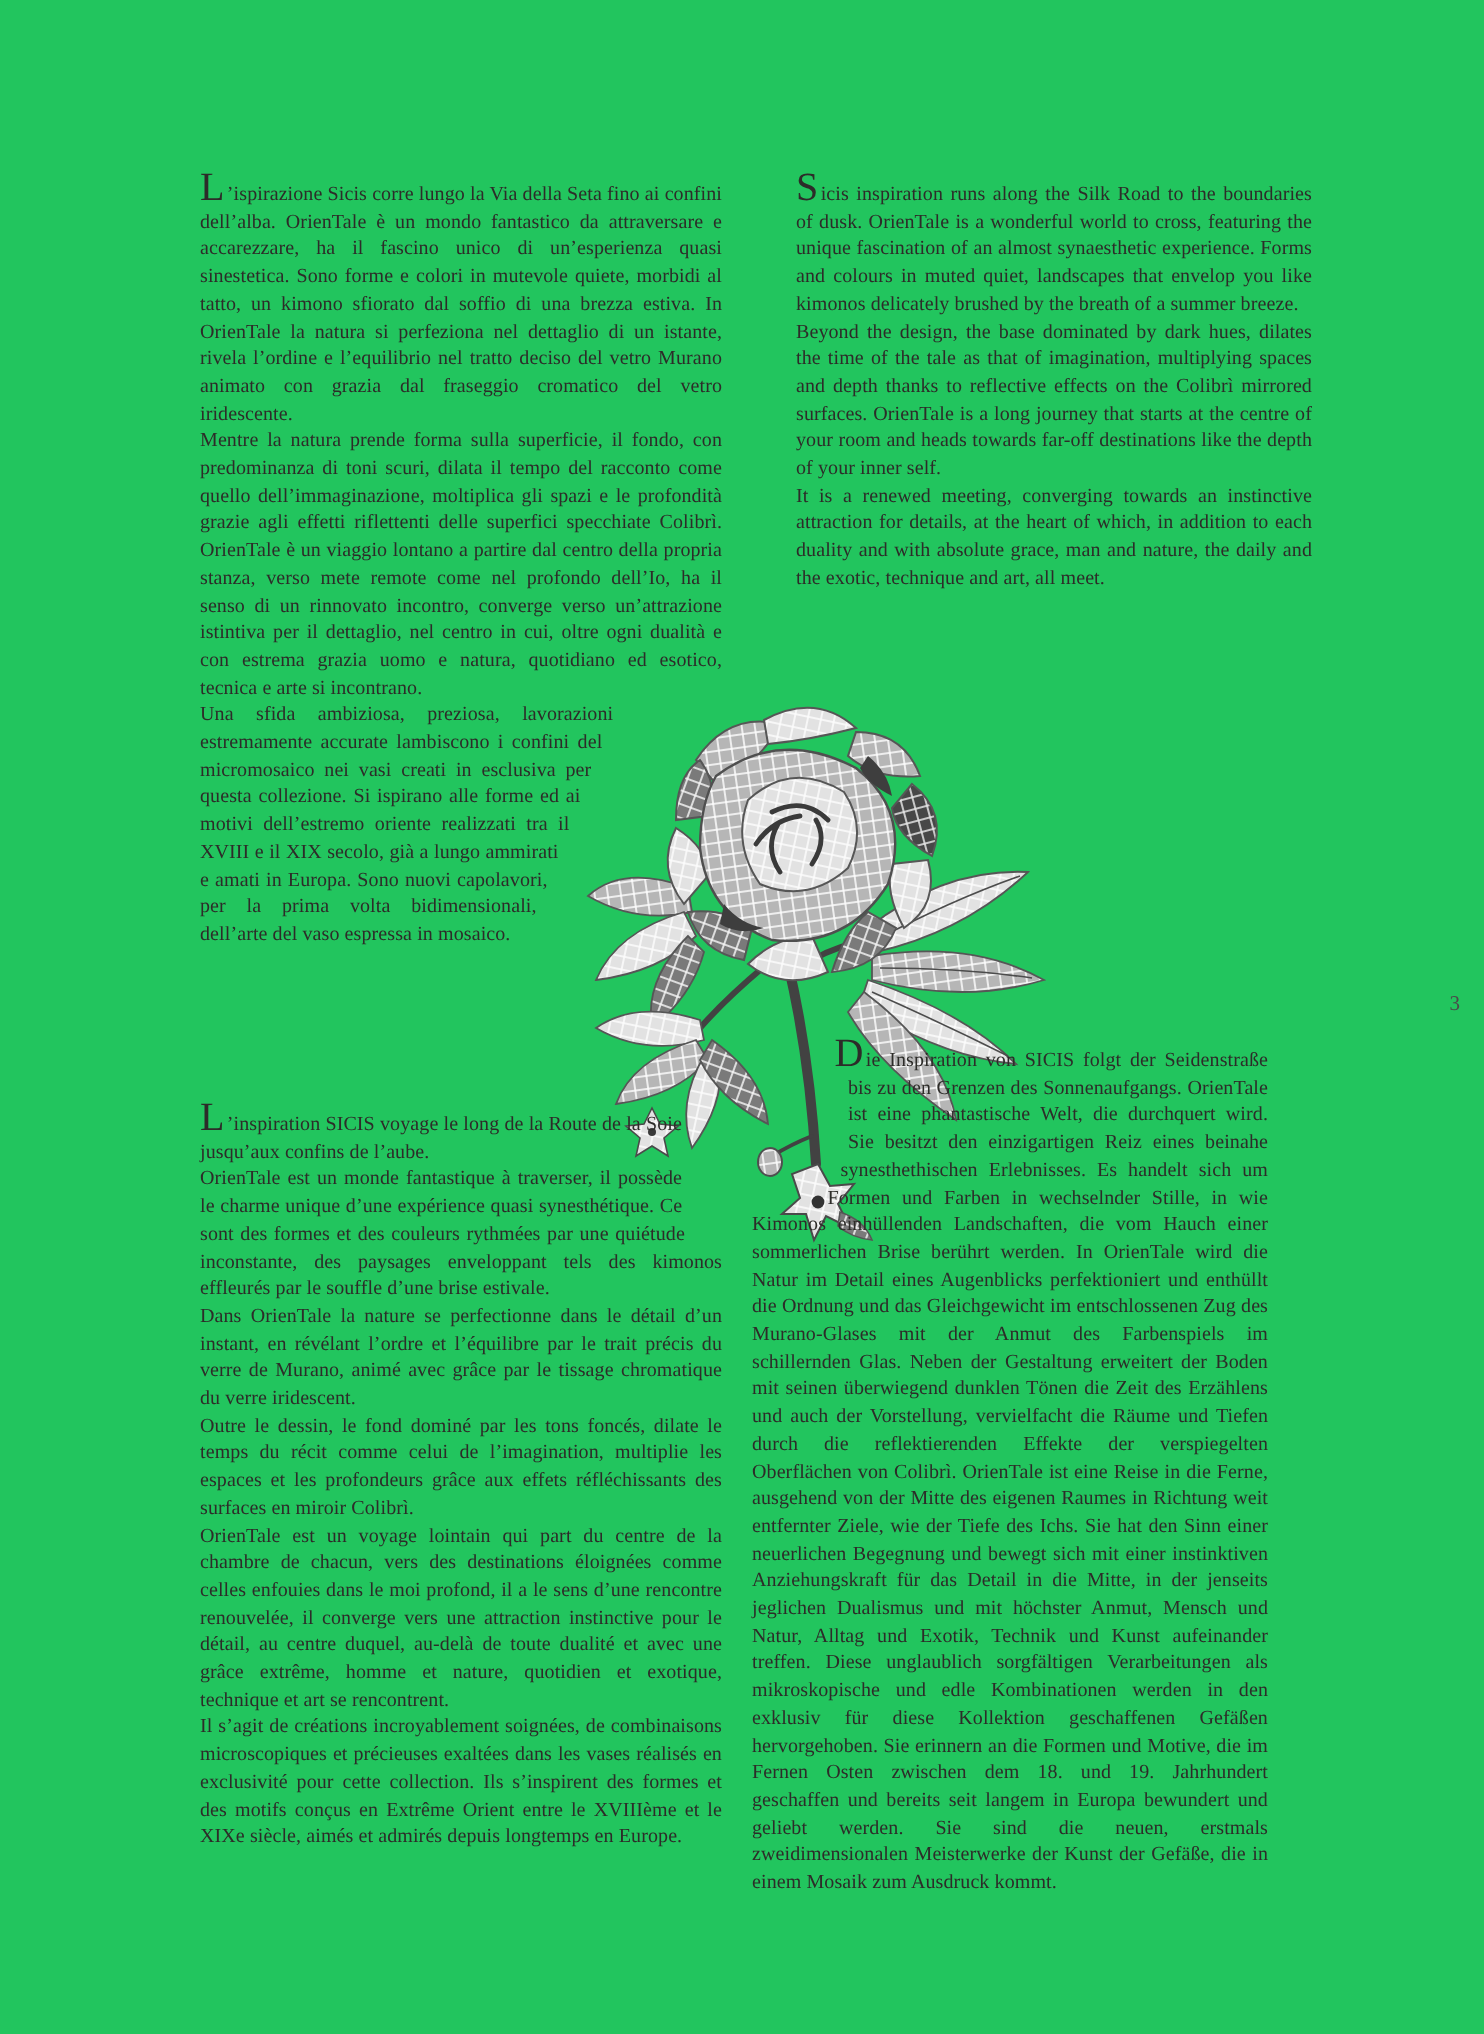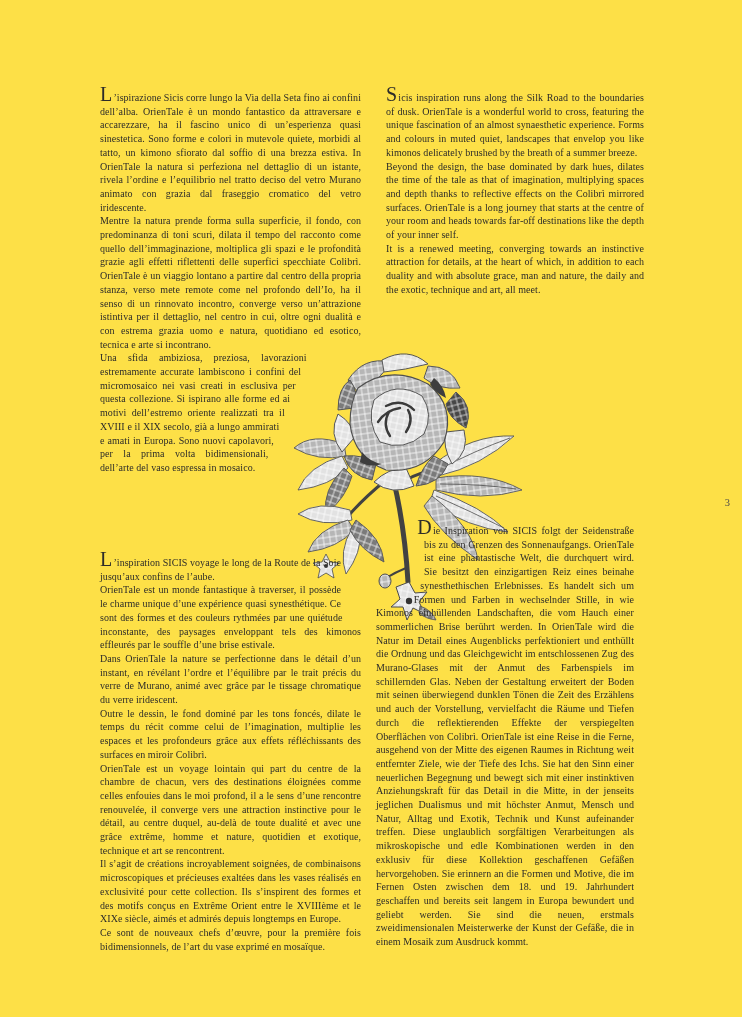--- a/index.html
+++ b/index.html
@@ -1,29 +1,29 @@
 <!DOCTYPE html>
 <html><head>
 <meta charset="utf-8">
 <style>
   * { margin:0; padding:0; box-sizing:border-box; }
   html,body { background:#e9e9e9; }
   .page {
     position:relative; width:742px; height:1017px; margin:0 auto;
-    background:#fde047; overflow:hidden;
+    background:#22c55e; overflow:hidden;
     font-family:"Liberation Serif","DejaVu Serif",serif;
     color:#2d2c29;
   }
   .tblock {
     position:absolute; font-size:10px; line-height:13.7px;
     text-align:justify; letter-spacing:0.05px; z-index:2;
   }
   .tblock p { margin:0; }
   .block-it { left:100px; top:91px;  width:261px; }
-  .block-en { left:386px; top:91px;  width:258px; }
+  .block-en { left:398px; top:91px;  width:258px; }
   .block-fr { left:100px; top:524px; width:261px;margin-top:32px; }
   .block-de { left:376px; top:524px; width:258px; }
   .dropcap {
     font-size:20px; line-height:1px; letter-spacing:0.2px; padding-right:1px;
   }
   
   .sp { shape-margin:4px; }
   .sp-it { float:right; width:102px; height:404px;
            shape-outside:polygon(57% 64%, 100% 64%, 100% 100%, 0% 100%); }
   .sp-en { float:left; width:118px; height:400px;
@@ -61,21 +61,20 @@
   </section>
 
   <section class="tblock block-fr">
     <div class="sp sp-fr"></div>
     <p><span class="dropcap">L</span><span>’inspiration SICIS voyage le long de la Route de la Soie jusqu’aux confins de l’aube.</span></p>
     <p>OrienTale est un monde fantastique à traverser, il possède le charme unique d’une expérience quasi synesthétique. Ce sont des formes et des couleurs rythmées par une quiétude inconstante, des paysages enveloppant tels des kimonos effleurés par le souffle d’une brise estivale.</p>
     <p>Dans OrienTale la nature se perfectionne dans le détail d’un instant, en révélant l’ordre et l’équilibre par le trait précis du verre de Murano, animé avec grâce par le tissage chromatique du verre iridescent.</p>
     <p>Outre le dessin, le fond dominé par les tons foncés, dilate le temps du récit comme celui de l’imagination, multiplie les espaces et les profondeurs grâce aux effets réfléchissants des surfaces en miroir Colibrì.</p>
     <p>OrienTale est un voyage lointain qui part du centre de la chambre de chacun, vers des destinations éloignées comme celles enfouies dans le moi profond, il a le sens d’une rencontre renouvelée, il converge vers une attraction instinctive pour le détail, au centre duquel, au-delà de toute dualité et avec une grâce extrême, homme et nature, quotidien et exotique, technique et art se rencontrent.</p>
     <p>Il s’agit de créations incroyablement soignées, de combinaisons microscopiques et précieuses exaltées dans les vases réalisés en exclusivité pour cette collection. Ils s’inspirent des formes et des motifs conçus en Extrême Orient entre le XVIIIème et le XIXe siècle, aimés et admirés depuis longtemps en Europe.</p>
-    <p>Ce sont de nouveaux chefs d’œuvre, pour la première fois bidimensionnels, de l’art du vase exprimé en mosaïque.</p>
   </section>
 
   <section class="tblock block-de">
     <div class="sp sp-de"></div>
     <p><span class="dropcap">D</span><span>ie Inspiration von SICIS folgt der Seidenstraße bis zu den Grenzen des Sonnenaufgangs. OrienTale ist eine phantastische Welt, die durchquert wird. Sie besitzt den einzigartigen Reiz eines beinahe synesthethischen Erlebnisses. Es handelt sich um Formen und Farben in wechselnder Stille, in wie Kimonos einhüllenden Landschaften, die vom Hauch einer sommerlichen Brise berührt werden. In OrienTale wird die Natur im Detail eines Augenblicks perfektioniert und enthüllt die Ordnung und das Gleichgewicht im entschlossenen Zug des Murano-Glases mit der Anmut des Farbenspiels im schillernden Glas. Neben der Gestaltung erweitert der Boden mit seinen überwiegend dunklen Tönen die Zeit des Erzählens und auch der Vorstellung, vervielfacht die Räume und Tiefen durch die reflektierenden Effekte der verspiegelten Oberflächen von Colibrì. OrienTale ist eine Reise in die Ferne, ausgehend von der Mitte des eigenen Raumes in Richtung weit entfernter Ziele, wie der Tiefe des Ichs. Sie hat den Sinn einer neuerlichen Begegnung und bewegt sich mit einer instinktiven Anziehungskraft für das Detail in die Mitte, in der jenseits jeglichen Dualismus und mit höchster Anmut, Mensch und Natur, Alltag und Exotik, Technik und Kunst aufeinander treffen. Diese unglaublich sorgfältigen Verarbeitungen als mikroskopische und edle Kombinationen werden in den exklusiv für diese Kollektion geschaffenen Gefäßen hervorgehoben. Sie erinnern an die Formen und Motive, die im Fernen Osten zwischen dem 18. und 19. Jahrhundert geschaffen und bereits seit langem in Europa bewundert und geliebt werden. Sie sind die neuen, erstmals zweidimensionalen Meisterwerke der Kunst der Gefäße, die in einem Mosaik zum Ausdruck kommt.</span></p>
   </section>
 
   <div class="flower">
     <svg width="238" height="312" viewBox="0 0 238 312" xmlns="http://www.w3.org/2000/svg">
       <defs>

